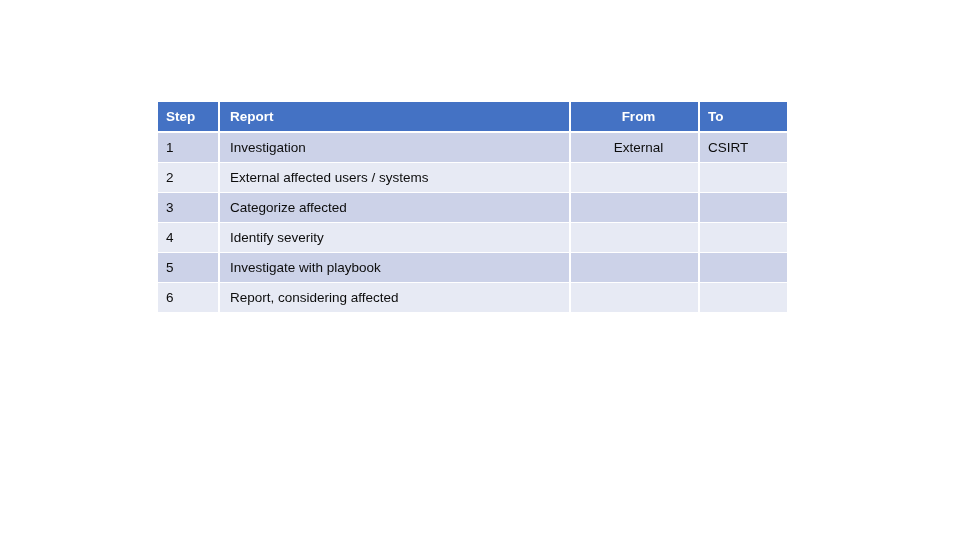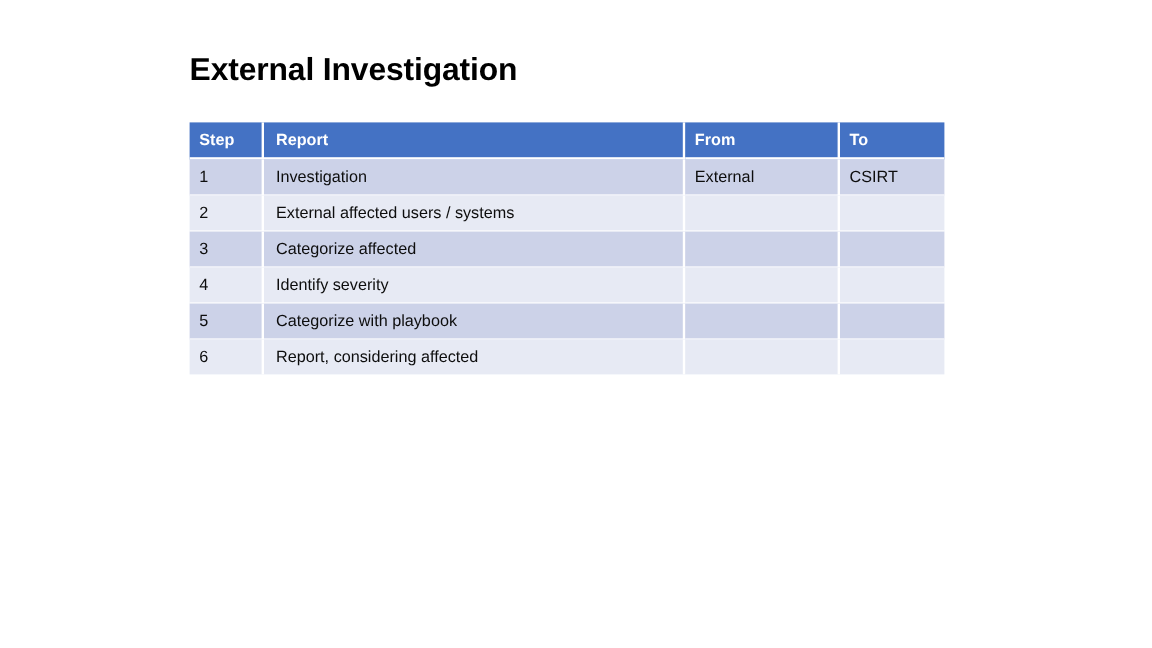--- a/index.html
+++ b/index.html
@@ -94,29 +94,28 @@
     color: #0d0d0d;
   }
 
   table.flow-table tbody tr:last-child td {
     border-bottom: none;
   }
 
   
   table.flow-table .cell-action { padding-left: 10px; }
   table.flow-table .cell-step   { padding-left: 8px; }
-  table.flow-table .cell-from   { padding-left: 8px; }
+  table.flow-table .cell-from   { padding-left: 8px; text-align: center; }
   table.flow-table .cell-to     { padding-left: 8px; }
 </style>
 </head>
 <body>
 
 <div class="slide">
 
-  <div class="slide-title">External Investigation</div>
 
   <div class="table-wrap">
     <table class="flow-table">
       <colgroup>
         <col class="col-step">
         <col class="col-action">
         <col class="col-from">
         <col class="col-to">
       </colgroup>
       <thead>
@@ -147,21 +146,21 @@
           <td class="cell-to"></td>
         </tr>
         <tr class="band-light">
           <td class="cell-step">4</td>
           <td class="cell-action">Identify severity</td>
           <td class="cell-from"></td>
           <td class="cell-to"></td>
         </tr>
         <tr class="band-dark">
           <td class="cell-step">5</td>
-          <td class="cell-action">Categorize with playbook</td>
+          <td class="cell-action">Investigate with playbook</td>
           <td class="cell-from"></td>
           <td class="cell-to"></td>
         </tr>
         <tr class="band-light">
           <td class="cell-step">6</td>
           <td class="cell-action">Report, considering affected</td>
           <td class="cell-from"></td>
           <td class="cell-to"></td>
         </tr>
       </tbody>

